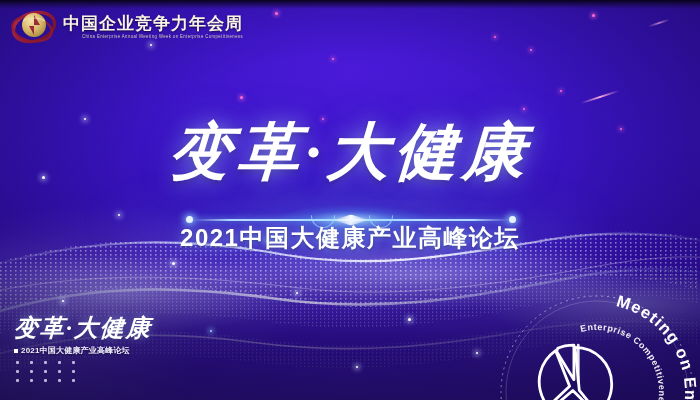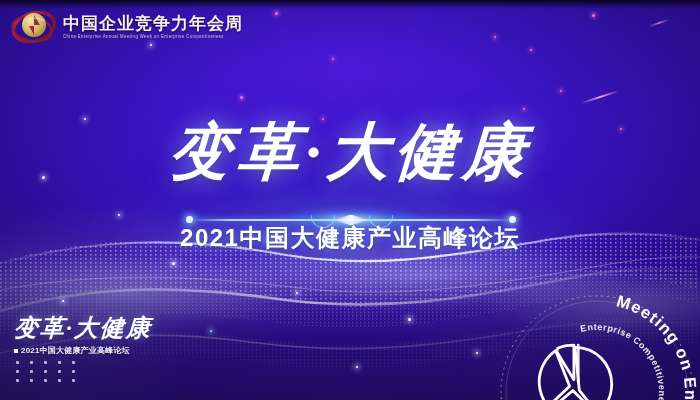--- a/index.html
+++ b/index.html
@@ -94,21 +94,21 @@
   
   .corner-logo {
     position: absolute;
     left: 10px; top: 8px;
     display: flex;
     align-items: center;
     gap: 7px;
     z-index: 30;
   }
   .logo-emblem { width: 46px; height: 38px; flex: 0 0 auto; }
-  .logo-text { display: flex; flex-direction: column; line-height: 1; }
+  .logo-text { display: flex; flex-direction: column; line-height: 1; text-align: right; }
   .logo-cn {
     font-family: "Liberation Serif", serif;
     font-weight: bold;
     font-size: 17px;
     letter-spacing: 1px;
     color: #f7f3e6;
     text-shadow: 0 1px 2px rgba(0,0,0,0.6);
     white-space: nowrap;
   }
   .logo-en {

